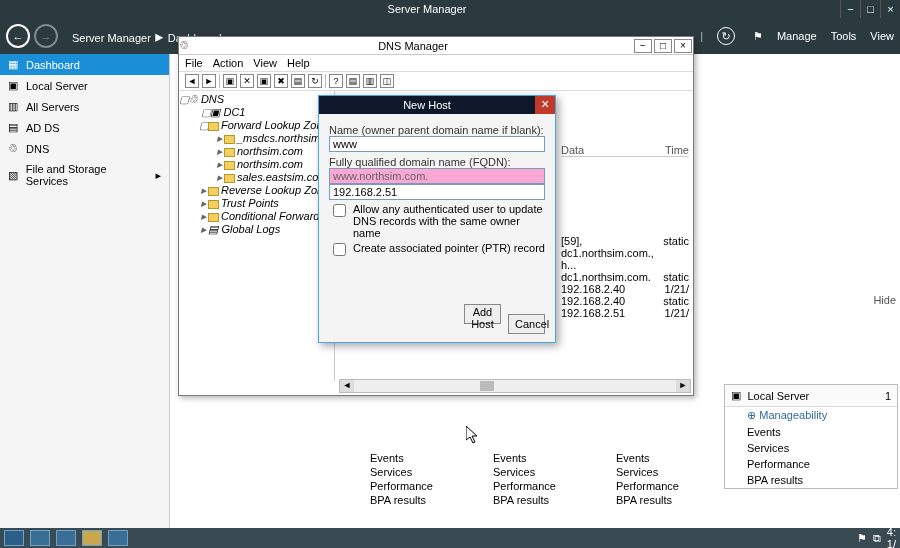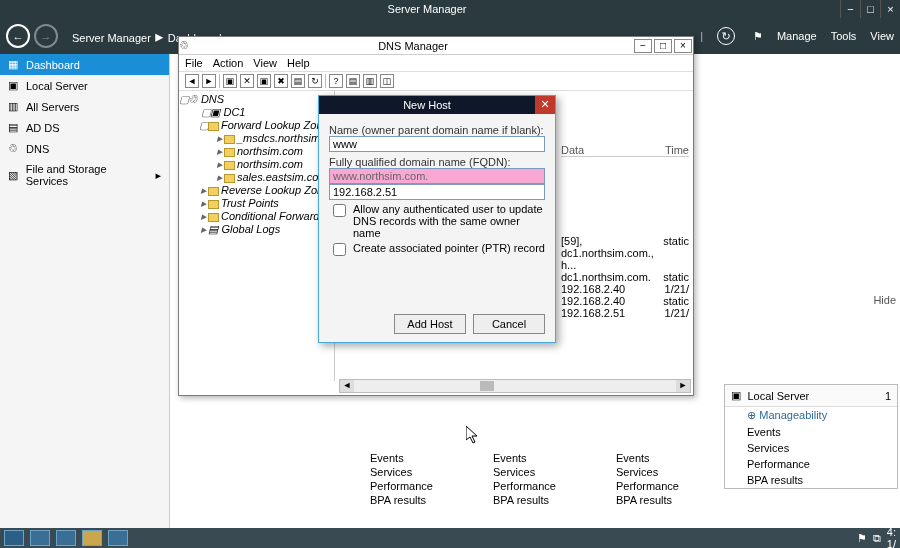--- a/index.html
+++ b/index.html
@@ -51,21 +51,21 @@
   .nh-title { height:18px; background:#0f172a; color:#fff; display:flex; align-items:center; }
   .nh-title .t { flex:1; text-align:center; font-size:11px; }
   .nh-title .x { width:20px; height:18px; background:#c0392b; color:#fff; text-align:center; line-height:16px; }
   .nh-body { padding:6px 10px; font-size:10.5px; }
   .nh-body label { display:block; margin-top:4px; color:#333; }
   .nh-body input[type=text] { width:100%; border:1px solid #7a9abf; padding:1px 3px; font-size:11px; height:16px; }
   .nh-body input[readonly] { background:#f9a8d4; color:#666; }
   .nh-body .chk { display:flex; align-items:flex-start; gap:4px; margin-top:3px; }
   .nh-body .chk input { margin-top:1px; }
   .nh-btns { position:absolute; right:10px; bottom:8px; }
-  .nh-btns button { width:72px; height:20px; margin-left:4px; border:1px solid #888; background:#eee; font-size:11px; }
+  .nh-btns button { width:37px; height:20px; margin-left:4px; border:1px solid #888; background:#eee; font-size:11px; }
   
   .taskbar { position:absolute; bottom:0; left:0; right:0; height:20px; background:#394a53; display:flex; align-items:center; padding:0 4px; gap:6px; }
   .taskbar .tb { width:20px; height:16px; background:#3a6e94; border:1px solid #6ba3c9; }
   .taskbar .right { margin-left:auto; color:#fff; font-size:10px; display:flex; gap:6px; align-items:center; }
   .cursor { position:absolute; left:466px; top:426px; pointer-events:none; }
 </style>
 </head>
 <body>
 
 <div class="sm-titlebar">

